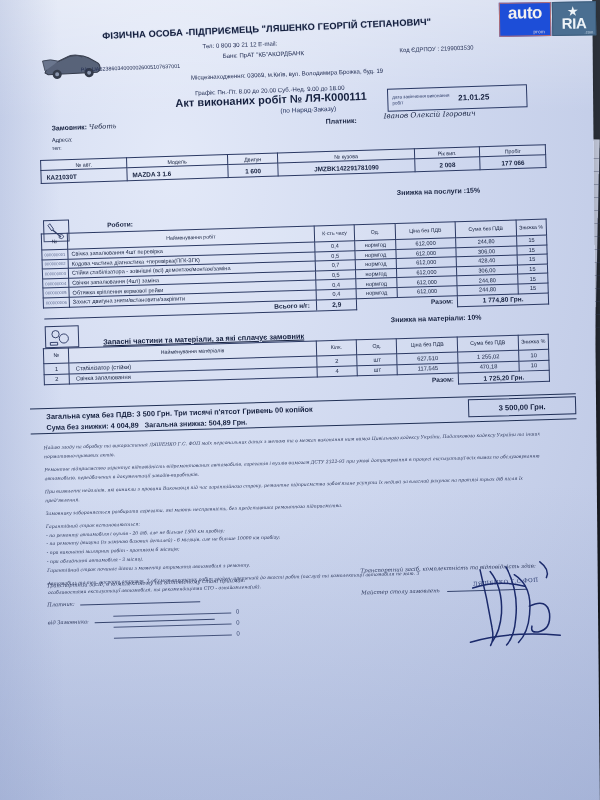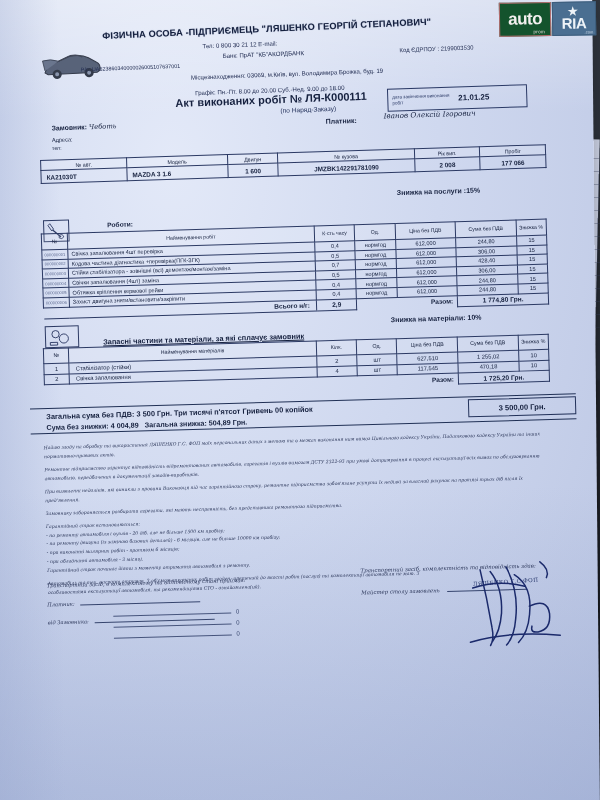--- a/index.html
+++ b/index.html
@@ -83,22 +83,22 @@
     transform:rotate(-1.3deg); white-space:nowrap; color:#22305a;
   }
 
   
   .car { left:44px; top:44px; width:66px; height:34px;
          transform:rotate(-2deg); opacity:.88; }
 
   
   .logo-auto {
     left:505px; top:6px; width:52px; height:34px;
-    background:#14532d; border:1px solid #b66d70;
-    display:flex; align-items:center; justify-content:center;
+    background:#1d4ed8; border:1px solid #b66d70;
+    display:flex; align-items:flex-start; justify-content:center;
   }
   .logo-auto span { font-size:17px; font-weight:bold; color:#f3f0ef; letter-spacing:-.5px; }
   .logo-auto .sub { position:absolute; bottom:1px; right:5px; font-size:4.5px;
                     color:#e8dede; font-weight:normal; letter-spacing:.4px; }
   .logo-ria {
     left:558px; top:6px; width:44px; height:34px;
     background:#4a6e91; border:1px solid #3d5d7c; overflow:hidden;
     display:flex; align-items:flex-end; justify-content:center;
   }
   .logo-ria .rtxt { font-size:15px; font-weight:bold; color:#eef3f8;

